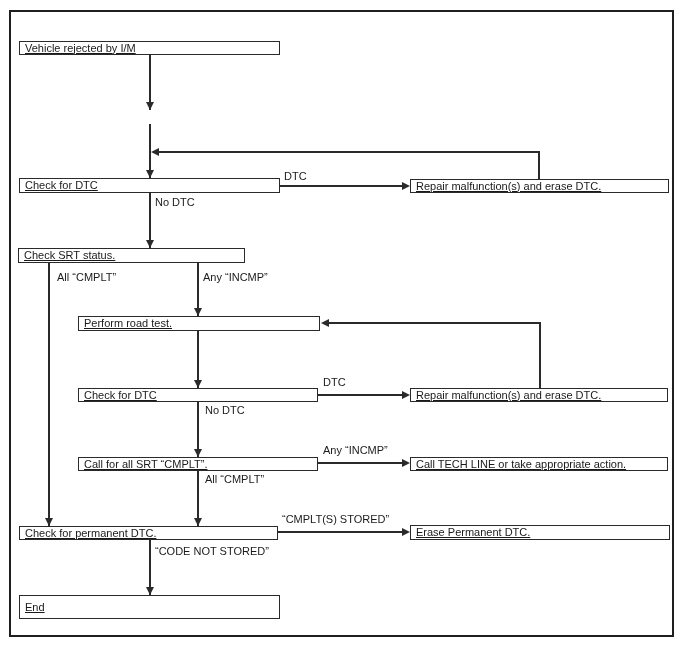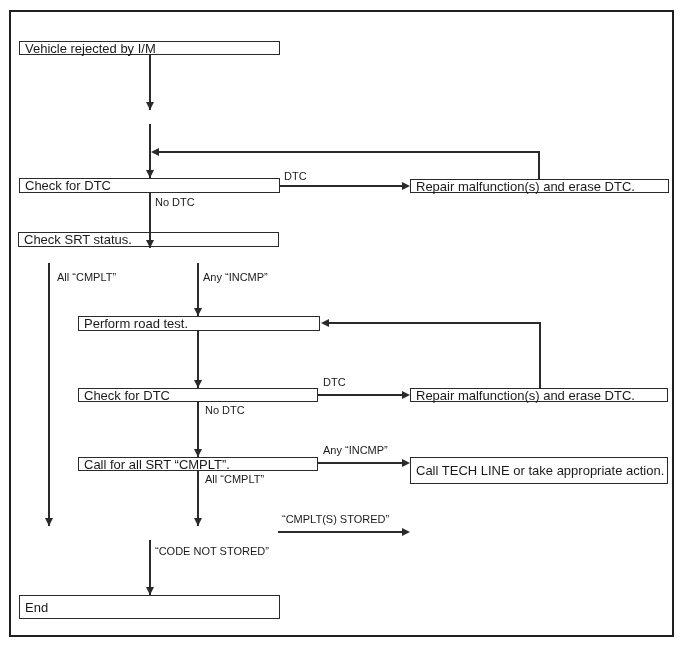--- a/index.html
+++ b/index.html
@@ -22,27 +22,28 @@
     width: 665px;
     height: 627px;
     border: 2px solid #1f1f1f;
     box-sizing: border-box;
   }
   .node {
     position: absolute;
     box-sizing: border-box;
     border: 1.5px solid #2a2a2a;
     background: #ffffff;
-    font-size: 13px;
+    font-size: 11px;
     color: #1a1a1a;
     display: flex;
     align-items: center;
     padding-left: 5px;
     white-space: nowrap;
     line-height: 11px;
+    text-decoration: underline;
   }
   .vline {
     position: absolute;
     width: 1.5px;
     background: #2a2a2a;
   }
   .hline {
     position: absolute;
     height: 1.5px;
     background: #2a2a2a;
@@ -90,29 +91,31 @@
 </style>
 </head>
 <body>
 
 <div id="canvas">
 
   <div class="frame"></div>
 
   <div class="node" style="left:19px;top:41px;width:261px;height:14px">Vehicle rejected by I/M</div>
   <div class="node" style="left:19px;top:178px;width:261px;height:15px">Check for DTC</div>
-  <div class="node" style="left:18px;top:232px;width:261px;height:15px">Check SRT status.</div>
+  <div class="node" style="left:18px;top:248px;width:227px;height:15px">Check SRT status.</div>
   <div class="node" style="left:78px;top:316px;width:242px;height:15px">Perform road test.</div>
   <div class="node" style="left:78px;top:388px;width:240px;height:14px">Check for DTC</div>
   <div class="node" style="left:78px;top:457px;width:240px;height:14px">Call for all SRT “CMPLT”.</div>
+  <div class="node" style="left:19px;top:526px;width:259px;height:14px">Check for permanent DTC.</div>
   <div class="node" style="left:19px;top:595px;width:261px;height:24px">End</div>
 
   <div class="node" style="left:410px;top:179px;width:259px;height:14px">Repair malfunction(s) and erase DTC.</div>
   <div class="node" style="left:410px;top:388px;width:258px;height:14px">Repair malfunction(s) and erase DTC.</div>
-  <div class="node" style="left:410px;top:457px;width:258px;height:27px">Call TECH LINE or take appropriate action.</div>
+  <div class="node" style="left:410px;top:457px;width:258px;height:14px">Call TECH LINE or take appropriate action.</div>
+  <div class="node" style="left:410px;top:525px;width:260px;height:15px">Erase Permanent DTC.</div>
 
   <div class="vline" style="left:149.2px;top:55px;height:55px"></div>
   <div class="vline" style="left:149.2px;top:124px;height:54px"></div>
   <div class="vline" style="left:149.2px;top:193px;height:55px"></div>
   <div class="vline" style="left:48.2px;top:263px;height:263px"></div>
   <div class="vline" style="left:197.2px;top:263px;height:53px"></div>
   <div class="vline" style="left:197.2px;top:331px;height:57px"></div>
   <div class="vline" style="left:197.2px;top:402px;height:55px"></div>
   <div class="vline" style="left:197.2px;top:471px;height:55px"></div>
   <div class="vline" style="left:149.2px;top:540px;height:55px"></div>

